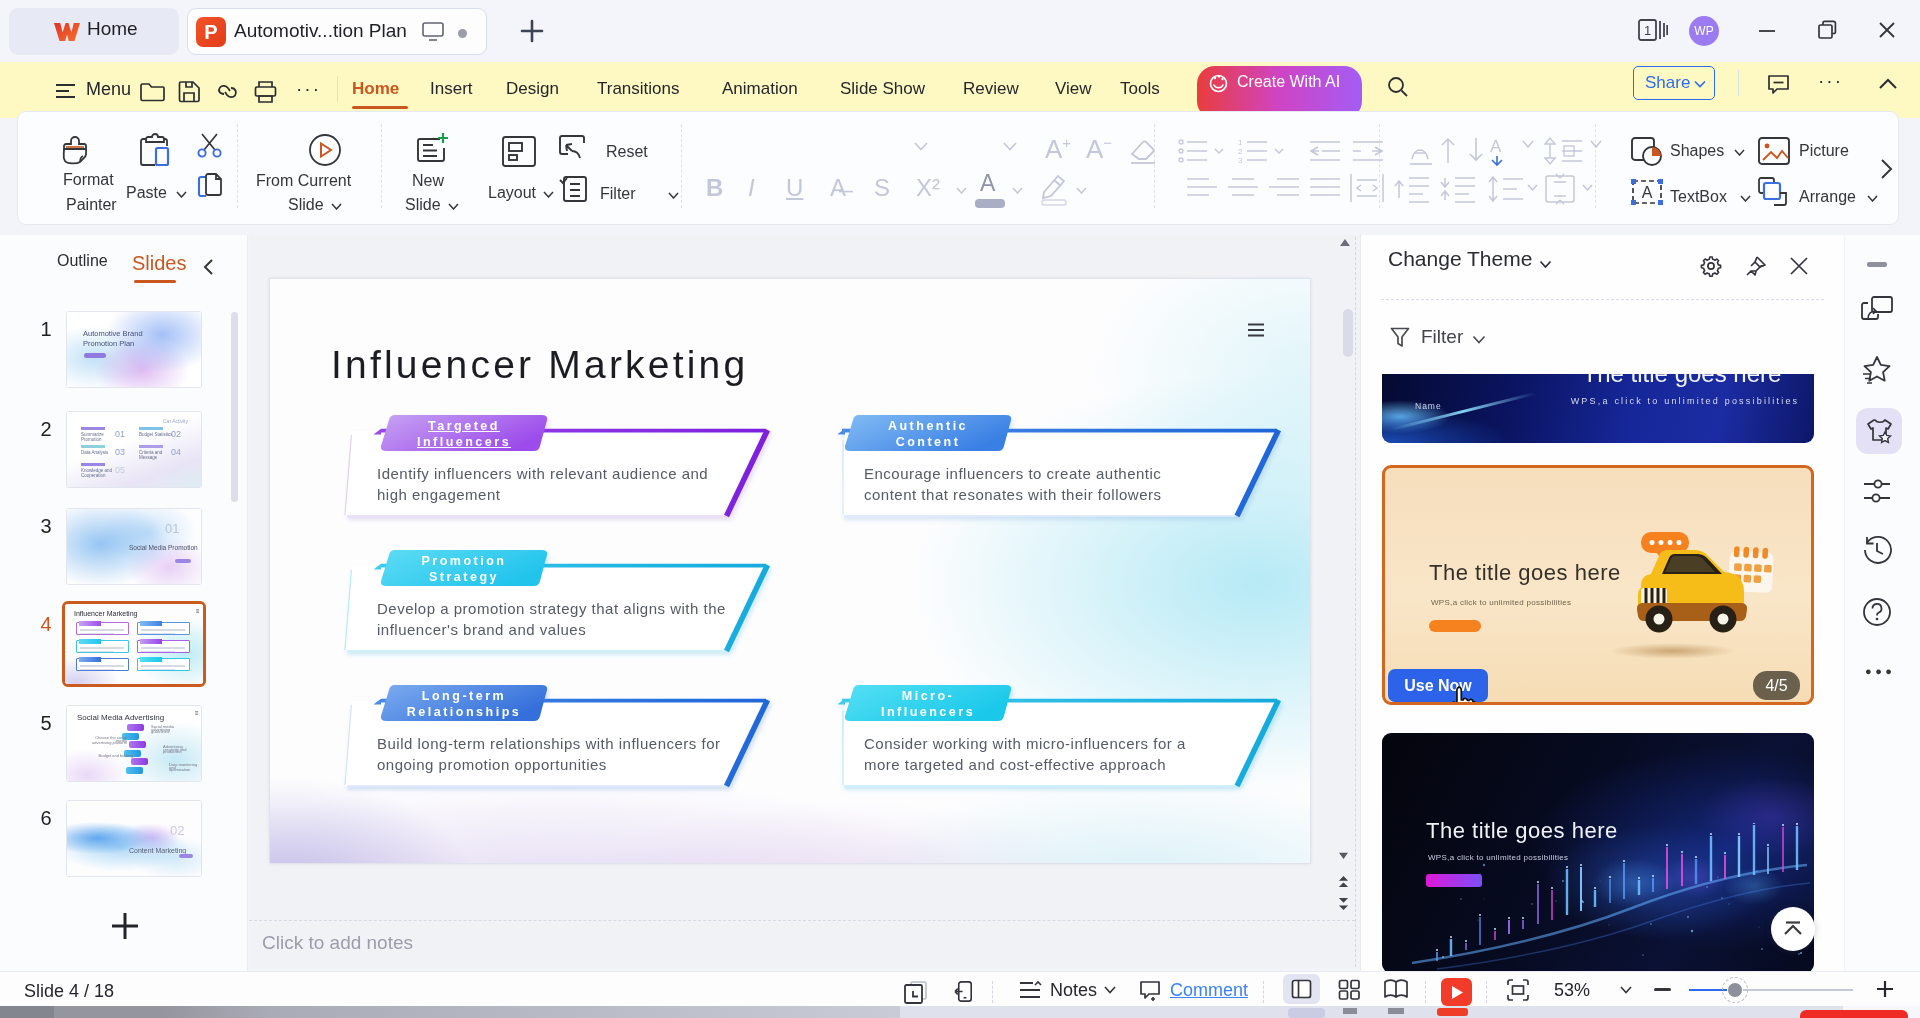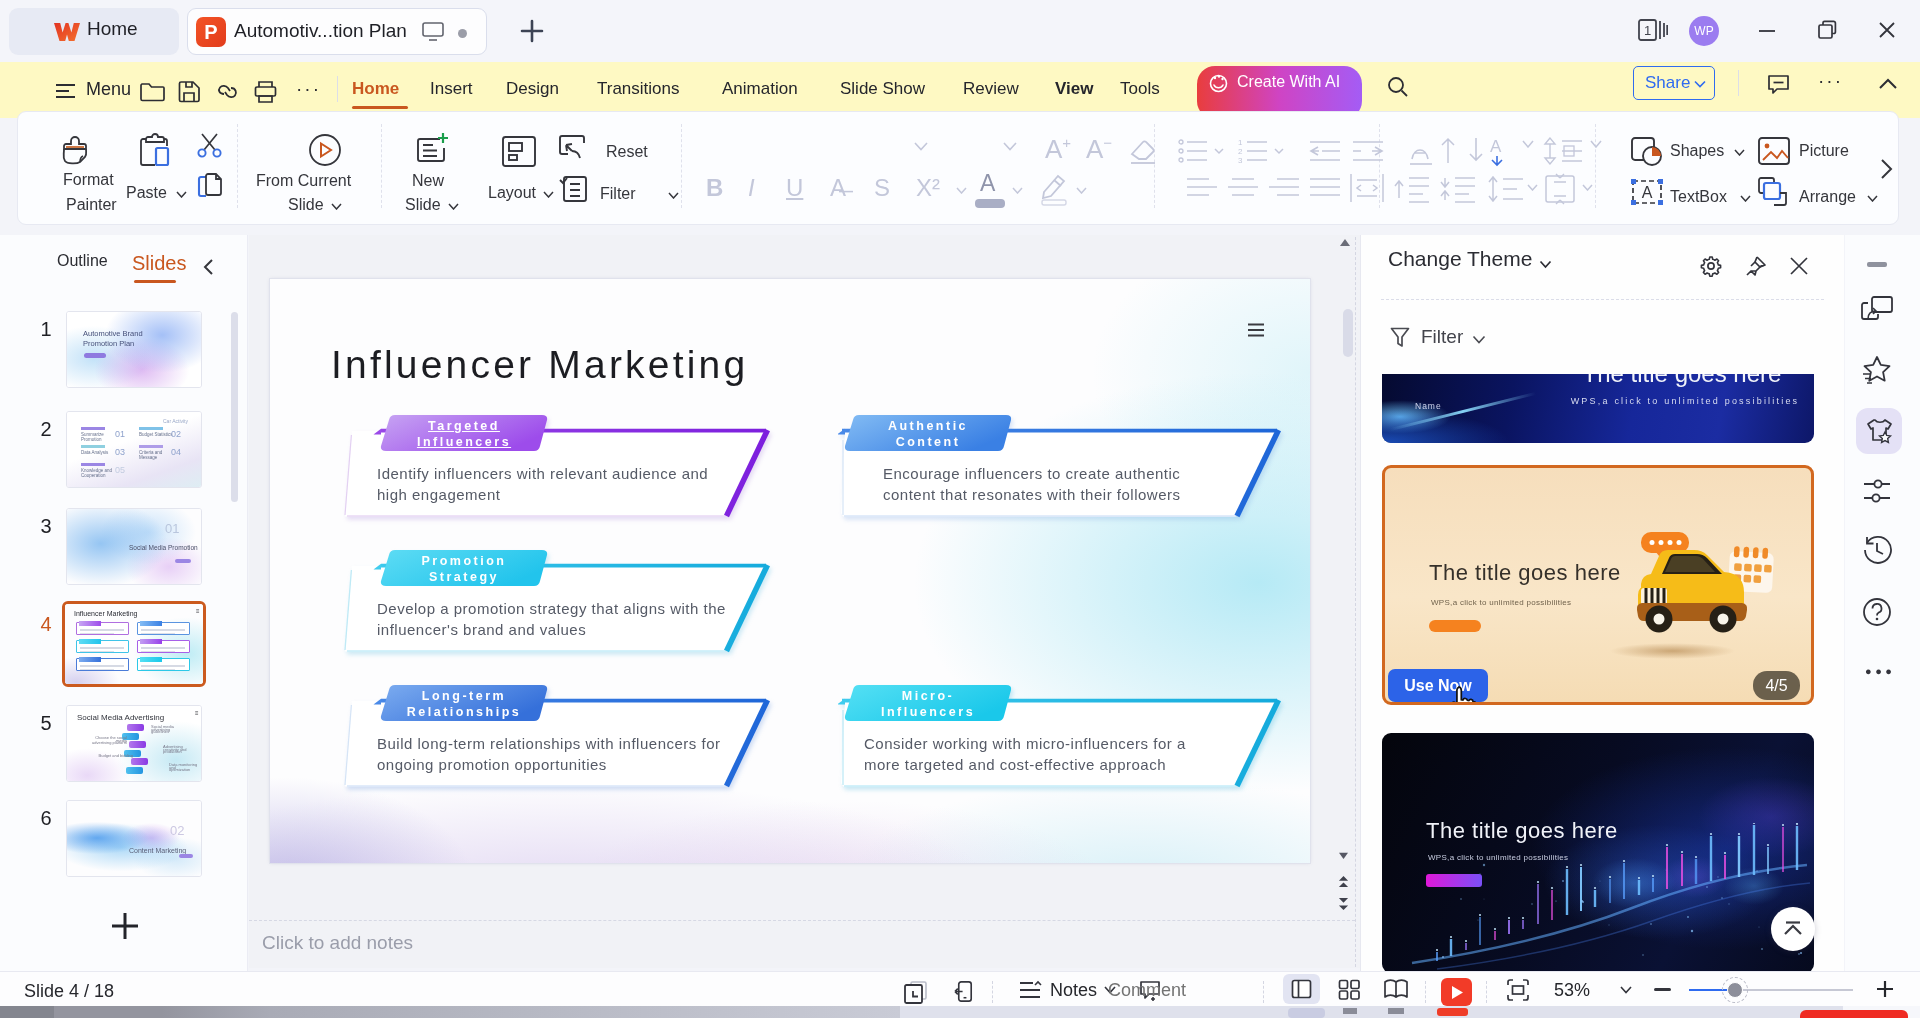--- a/index.html
+++ b/index.html
@@ -125,21 +125,21 @@
   <div class="abs" style="left:296px;top:16px;font-size:19px;letter-spacing:2px;color:#2c2d33;">···</div>
   <div class="abs" style="left:337px;top:14px;height:26px;border-left:1px solid #dcdee8;"></div>
   <div class="mitem" style="left:352px;color:#c9571f;font-weight:bold;">Home</div>
   <div class="abs" style="left:352px;top:44px;width:56px;height:3px;background:#c9571f;border-radius:2px;"></div>
   <div class="mitem" style="left:430px;">Insert</div>
   <div class="mitem" style="left:506px;">Design</div>
   <div class="mitem" style="left:597px;">Transitions</div>
   <div class="mitem" style="left:722px;">Animation</div>
   <div class="mitem" style="left:840px;">Slide Show</div>
   <div class="mitem" style="left:963px;">Review</div>
-  <div class="mitem" style="left:1055px;font-weight:bold;">View</div>
+  <div class="mitem" style="left:1055px;">View</div>
   <div class="mitem" style="left:1120px;">Tools</div>
   <div class="abs" style="left:1197px;top:4px;width:165px;height:53px;border-radius:18px;background:linear-gradient(90deg,#e93d3d,#cf44c4,#a45cf5);">
     <svg class="abs" style="left:10px;top:6px" width="23" height="23" viewBox="0 0 23 23">
       <circle cx="11.5" cy="11.5" r="8" fill="none" stroke="#fff" stroke-width="1.6"></circle>
       <path d="M7,13 a5,5 0 0 0 9,0" fill="none" stroke="#fff" stroke-width="1.6" stroke-linecap="round"></path>
       <circle cx="8" cy="6" r="1.2" fill="#fff"></circle>
         <circle cx="12" cy="4.5" r="1.2" fill="#fff"></circle>
         <circle cx="15.5" cy="7" r="1.2" fill="#fff"></circle>
     </svg>
     <div class="abs" style="left:40px;top:7px;font-size:16px;color:#fff;">Create With AI</div>
@@ -593,21 +593,21 @@
   <svg width="445" height="110" viewBox="0 0 445 110" style="filter:drop-shadow(2px 3px 2px rgba(90,140,220,.22))">
     <path d="M7,16 L439,16 L398,101.5 L5,101.5 L3,98 Z" fill="#fff"></path>
     <path d="M5,100 L5,25" stroke="#d5e4f6" stroke-width="1.2" fill="none"></path>
     <path d="M6,101 L398,101" stroke="#d8e6f8" stroke-width="1.4" fill="none"></path>
     <path d="M4,15.7 L439,15.7" stroke="url(#b2)" stroke-width="3.8" fill="none"></path>
           <path d="M-1,19.5 L7,13.8 L7,19.5 Z" fill="#4a8ae8"></path>
     <path d="M440.5,15 L399,101" stroke="url(#b2)" stroke-width="5.5" fill="none"></path>
     <path d="M15,5 Q16,0 21,0 L168,0 Q174,0 173,5 L166,31 Q165,36 160,36 L12,36 Q6,36 7,31 Z" fill="url(#g2)"></path>
   </svg>
   <div class="taglabel" style="left:10px;top:3px;">Authentic<br>Content</div>
-  <div class="cardtext" style="left:26px;top:49px;margin-left:19px;">Encourage influencers to create authentic<br>content that resonates with their followers</div>
+  <div class="cardtext" style="left:26px;top:49px;">Encourage influencers to create authentic<br>content that resonates with their followers</div>
 </div>
 
 <div class="card" style="left:70px;top:271px;">
   <svg width="445" height="110" viewBox="0 0 445 110" style="filter:drop-shadow(2px 3px 2px rgba(70,180,220,.25))">
     <path d="M12,16 L426,16 L385.5,101.5 L5,101.5 Z" fill="#fff"></path>
     <path d="M5,100 L11.4,20" stroke="#bfeaf6" stroke-width="1.3" fill="none"></path>
     <path d="M7,101 L386,101" stroke="#c4ecf8" stroke-width="1.5" fill="none"></path>
     <path d="M41,15.7 L426,15.7" stroke="url(#b3)" stroke-width="3.8" fill="none"></path>
           <path d="M33.5,19.5 L41,13.8 L41,19.5 Z" fill="#40ccee"></path>
     <path d="M427.5,15 L386.5,101" stroke="url(#b3)" stroke-width="5.5" fill="none"></path>
@@ -918,21 +918,21 @@
     <path d="M17,5 l3,-3 l3,3" fill="none" stroke="#33343c" stroke-width="1.6"></path>
   </svg>
   <div class="abs" style="left:1050px;top:8px;font-size:18px;color:#26272c;">Notes</div>
   <svg class="abs" style="left:1104px;top:14px" width="12" height="8" viewBox="0 0 12 8">
       <path d="M1,1 L6,6.5 L11,1" fill="none" stroke="#33343c" stroke-width="1.6"></path>
     </svg>
   <svg class="abs" style="left:1138px;top:6px" width="24" height="24" viewBox="0 0 24 24">
     <path d="M3,4 h18 v12 h-10 l-4,4 v-4 h-4 Z" fill="none" stroke="#33343c" stroke-width="1.7" stroke-linejoin="round"></path>
     <path d="M15,19 v4 m-2,-2 h4" stroke="#33343c" stroke-width="1.6"></path>
   </svg>
-  <div class="abs" style="left:1108px;top:8px;font-size:18px;color:#737373;">Comment</div>
+  <div class="abs" style="left:1170px;top:8px;font-size:18px;color:#3b82f6;text-decoration:underline;">Comment</div>
   <div class="abs" style="left:1283px;top:2px;width:37px;height:30px;border-radius:6px;background:#e2e4f2;"></div>
   <svg class="abs" style="left:1291px;top:7px" width="21" height="20" viewBox="0 0 21 20">
     <rect x="1.5" y="1.5" width="18" height="17" rx="2" fill="#fff" stroke="#33343c" stroke-width="1.7"></rect>
     <path d="M7.5,1.5 v17" stroke="#33343c" stroke-width="1.7"></path>
   </svg>
   <svg class="abs" style="left:1338px;top:7px" width="22" height="21" viewBox="0 0 22 21">
     <rect x="1.5" y="1.5" width="8" height="8" rx="1.5" fill="none" stroke="#33343c" stroke-width="1.7"></rect>
     <rect x="13" y="1.5" width="8" height="8" rx="1.5" fill="none" stroke="#33343c" stroke-width="1.7"></rect>
     <rect x="1.5" y="12" width="8" height="8" rx="1.5" fill="none" stroke="#33343c" stroke-width="1.7"></rect>
     <rect x="13" y="12" width="8" height="8" rx="1.5" fill="none" stroke="#33343c" stroke-width="1.7"></rect>

